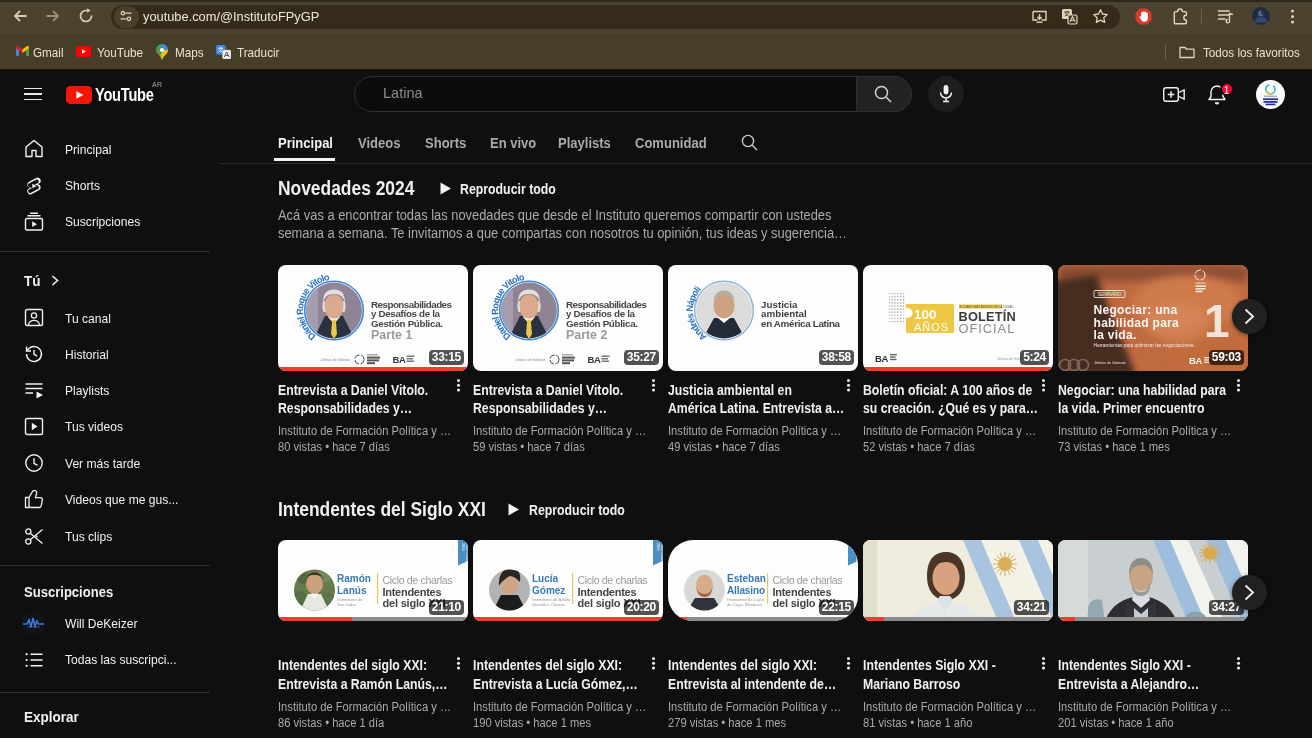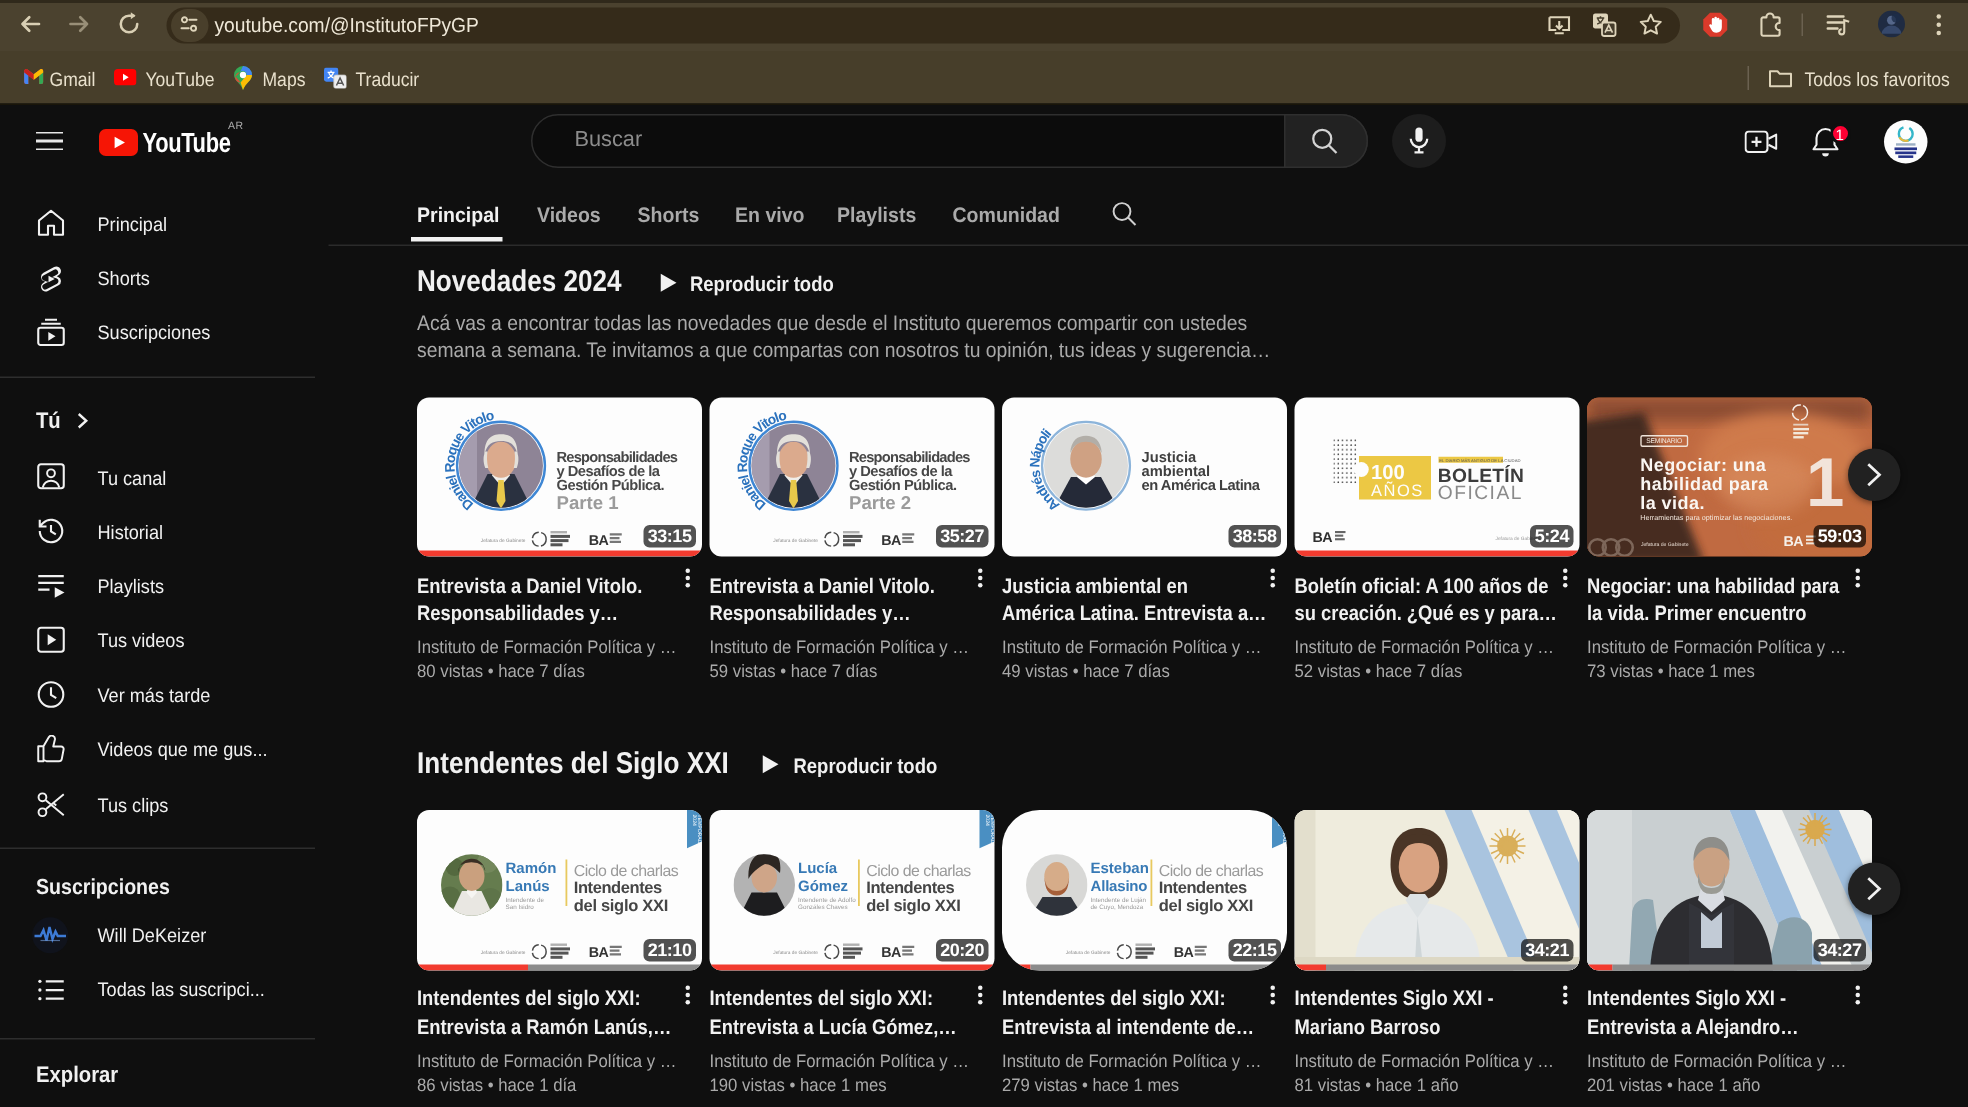--- a/index.html
+++ b/index.html
@@ -15,21 +15,21 @@
   #chromeline{left:0;top:69px;width:1312px;height:1px;background:#191509;}
   .bmtxt{position:absolute;top:45px;font-size:13px;color:#e9e1cd;white-space:nowrap;transform:scaleX(0.9);transform-origin:0 0;}
   
   .yt-sec-h{position:absolute;color:#f1f1f1;font-size:20px;font-weight:bold;transform:scaleX(0.87);transform-origin:0 0;white-space:nowrap;}
   .playall{position:absolute;color:#f1f1f1;font-size:14px;font-weight:bold;transform:scaleX(0.88);transform-origin:0 0;white-space:nowrap;}
   .tab{position:absolute;top:135px;color:#aaaaaa;font-size:14px;font-weight:bold;transform:scaleX(0.93);transform-origin:0 0;white-space:nowrap;}
   .sideitem{position:absolute;color:#f1f1f1;font-size:13px;transform:scaleX(0.93);transform-origin:0 0;white-space:nowrap;}
   .sidehead{position:absolute;color:#f1f1f1;font-size:14.5px;font-weight:bold;transform:scaleX(0.9);transform-origin:0 0;white-space:nowrap;}
   .thumb{position:absolute;width:190px;border-radius:8px;overflow:hidden;background:#fdfdfd;}
   .r1{top:265px;height:106px;}
-  .r2{top:540px;height:107px;}
+  .r2{top:540px;height:81px;}
   .dur{position:absolute;background:rgba(0,0,0,0.68);color:#fff;font-size:12px;font-weight:bold;
     border-radius:4px;height:15px;line-height:15px;padding:0 3px;text-align:center;letter-spacing:-0.3px;}
   .vtitle{position:absolute;color:#f1f1f1;font-size:14px;font-weight:bold;line-height:18.5px;white-space:nowrap;transform:scaleX(0.875);transform-origin:0 0;}
   .vmeta{position:absolute;color:#aaaaaa;font-size:12px;line-height:15.5px;white-space:nowrap;transform:scaleX(0.93);transform-origin:0 0;}
   .kebab{position:absolute;width:3.4px;height:3.4px;border-radius:50%;background:#f1f1f1;
     box-shadow:0 4.8px 0 #f1f1f1, 0 9.6px 0 #f1f1f1;}
   .prog{position:absolute;left:0;bottom:0;height:4px;width:100%;}
   .prored{position:absolute;left:0;top:0;height:100%;background:#f23b2f;}
   .progray{position:absolute;top:0;height:100%;background:#8c8c8c;}
 </style>
@@ -162,21 +162,21 @@
 
     <svg class="ic" style="left:66px;top:86px" width="26" height="18" viewBox="0 0 26 18">
       <rect x="0" y="0" width="26" height="18" rx="4.5" fill="#f61505"></rect>
       <path d="M10.4 5.2 L17.3 9 L10.4 12.8 Z" fill="#fff"></path>
     </svg>
     <div class="abs" style="left:95px;top:84px;width:70px;height:20px;color:#fff;font-size:18.5px;font-weight:bold;letter-spacing:-0.3px;transform:scaleX(0.79);transform-origin:0 0;white-space:nowrap;">YouTube</div>
     <div class="abs" style="left:152px;top:81px;font-size:7px;color:#aaa;letter-spacing:.4px;">AR</div>
 
     <div class="abs" style="left:354px;top:76px;width:558px;height:36px;border-radius:18px;border:1px solid #2f2f2f;background:#0c0c0c;"></div>
     <div class="abs" style="left:856px;top:76px;width:56px;height:36px;border-radius:0 18px 18px 0;border:1px solid #2f2f2f;background:#222222;"></div>
-    <div class="abs" style="left:383px;top:85px;font-size:14.5px;color:#8c8c8c;">Buscar</div>
+    <div class="abs" style="left:383px;top:85px;font-size:14.5px;color:#8c8c8c;">Latina</div>
     <svg class="ic" style="left:873px;top:84px" width="20" height="20" viewBox="0 0 20 20">
       <circle cx="8.5" cy="8.5" r="6" stroke="#d3d3d3" stroke-width="1.5" fill="none"></circle>
       <path d="M13 13 L18 18" stroke="#d3d3d3" stroke-width="1.5"></path>
     </svg>
 
     <div class="abs" style="left:928px;top:76px;width:36px;height:36px;border-radius:50%;background:#1d1d1d;"></div>
     <svg class="ic" style="left:937px;top:84px" width="18" height="20" viewBox="0 0 18 20">
       <rect x="6.6" y="1" width="4.8" height="9.5" rx="2.4" fill="#f1f1f1"></rect>
       <path d="M3.5 8.5 a5.5 5.5 0 0 0 11 0 M9 14 V17.5 M6 17.5 H12" stroke="#f1f1f1" stroke-width="1.5" fill="none"></path>
     </svg>

